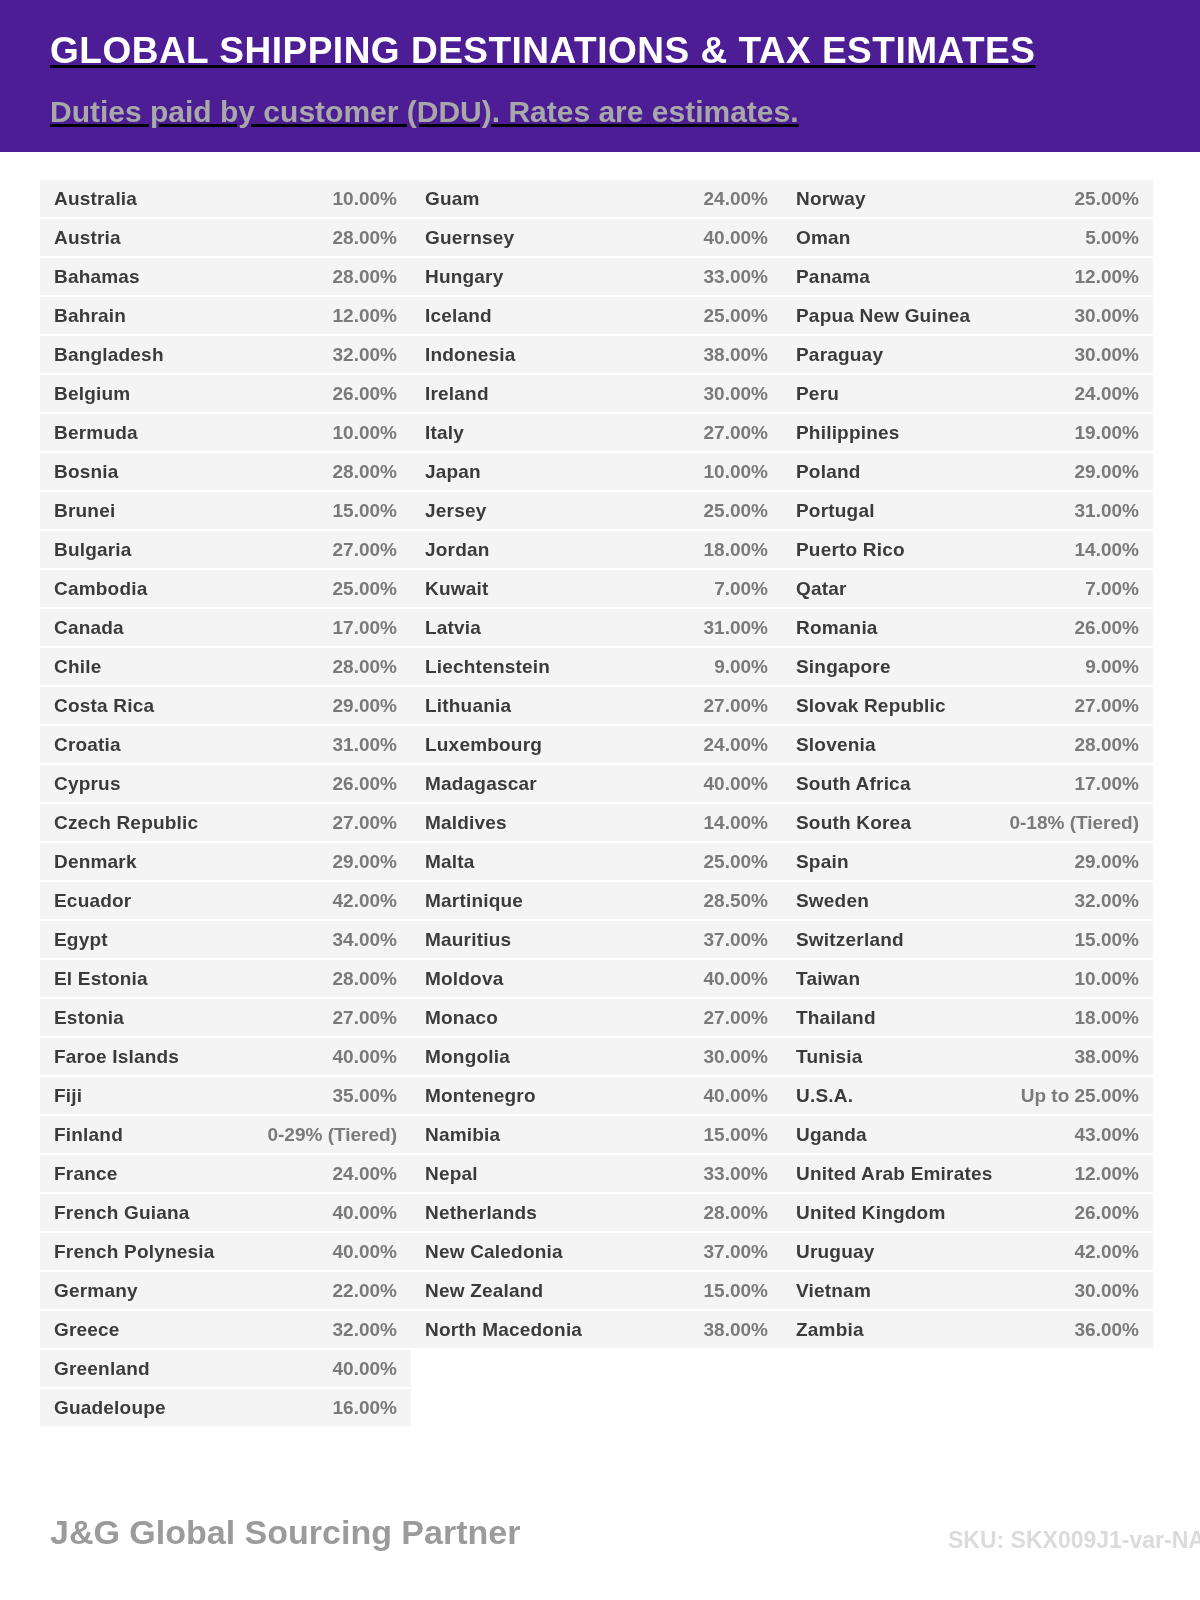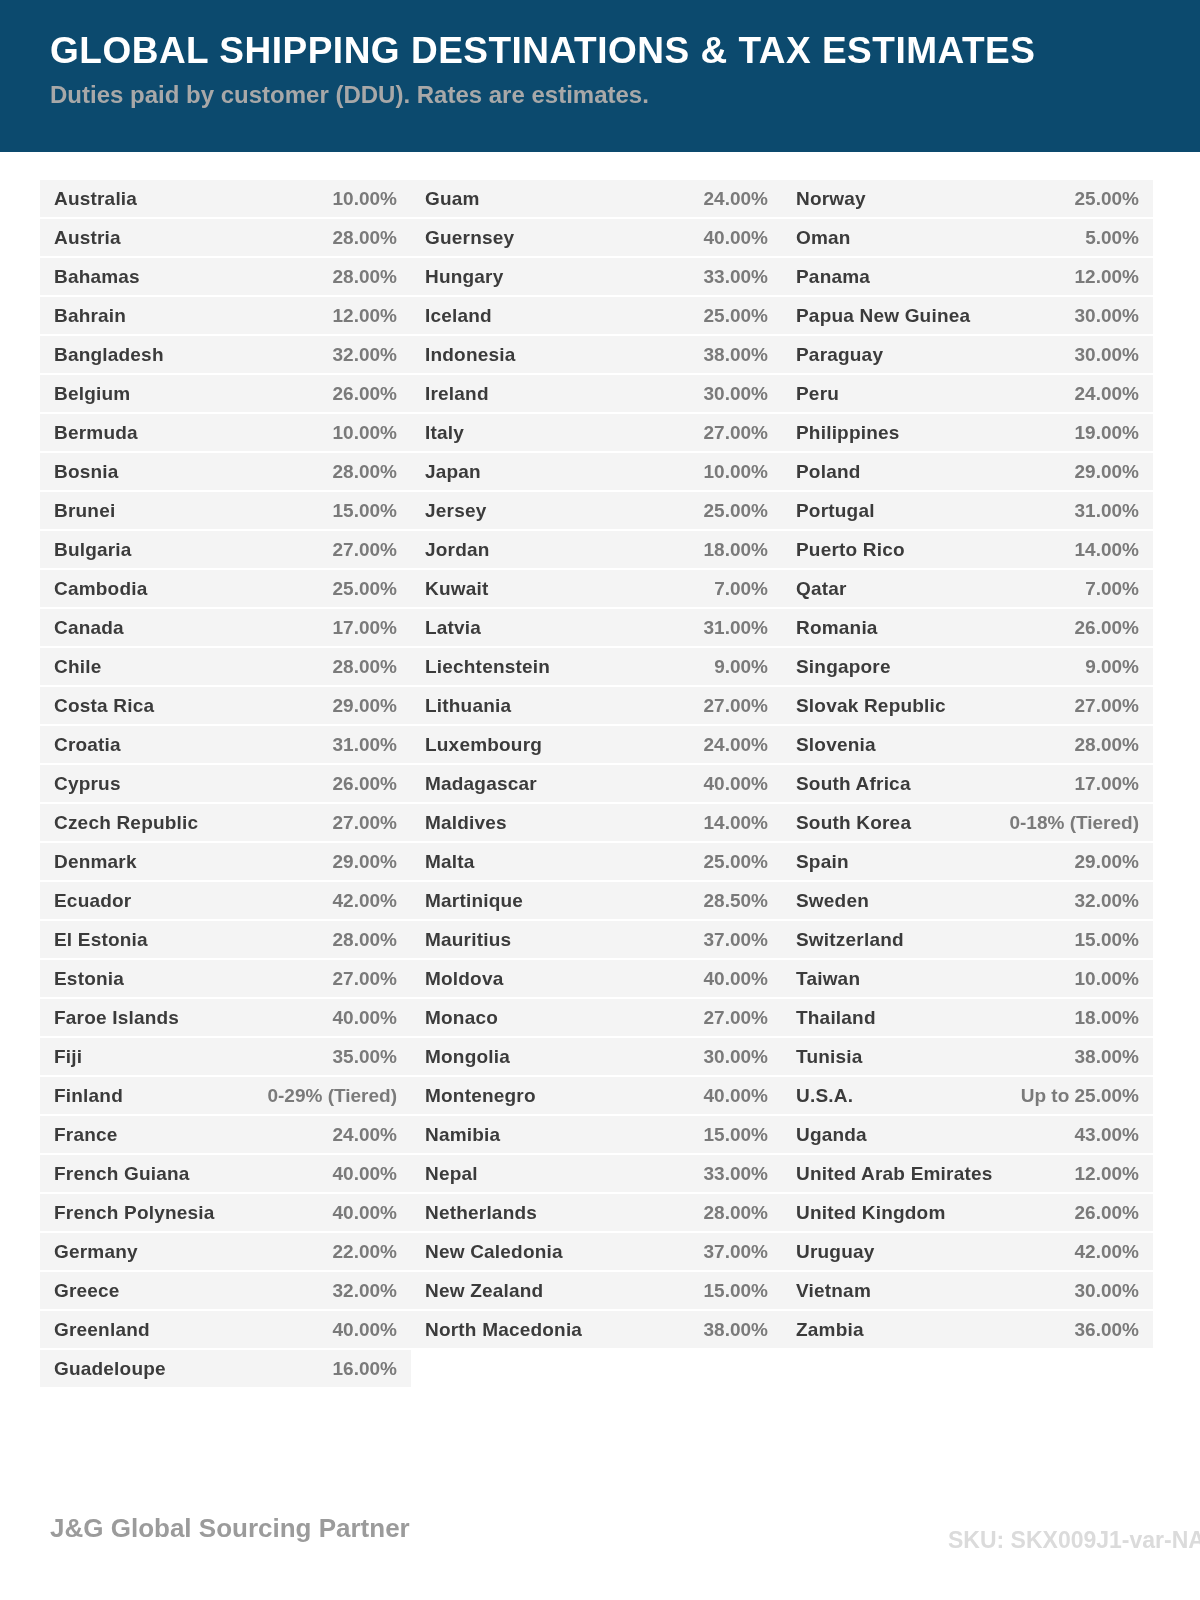--- a/index.html
+++ b/index.html
@@ -7,36 +7,37 @@
     width: 1200px; height: 1600px;
     background: #ffffff;
     font-family: "Liberation Sans", sans-serif;
     overflow: hidden;
   }
   .page { position: relative; width: 1200px; height: 1600px; background: #ffffff; }
 
   
   .hdr {
     position: absolute; top: 0; left: 0; right: 0; height: 152px;
-    background: #0c4a6e;
+    background: #4c1d95;
     box-sizing: border-box;
     padding: 30px 50px 0 50px;
+    text-decoration: underline;
   }
   .hdr h1 {
     margin: 0;
     color: #ffffff;
     font-size: 37px;
     font-weight: 700;
     letter-spacing: 0.5px;
     white-space: nowrap;
   }
   .hdr .sub {
-    margin: 9px 0 0 0;
+    margin: 23px 0 0 0;
     color: #a8a8a8;
-    font-size: 24px;
+    font-size: 30px;
     font-weight: 700;
   }
 
   
   .tbl {
     position: absolute; top: 180px; left: 40px; right: 47px;
     display: grid;
     grid-template-columns: repeat(3, 1fr);
     column-gap: 0;
     align-items: start;
@@ -64,21 +65,21 @@
     font-weight: 700;
     color: #7a7a7a;
     white-space: nowrap;
     margin-left: 10px;
   }
 
   
   .brand {
     position: absolute;
     left: 50px; top: 1513px;
-    font-size: 26px;
+    font-size: 34px;
     font-weight: 700;
     color: #9b9b9b;
     white-space: nowrap;
   }
   .sku {
     position: absolute;
     left: 948px; top: 1527px;
     font-size: 23px;
     font-weight: 700;
     color: #dbdbdb;
@@ -167,20 +168,24 @@
         </div>
         <div class="row">
           <span class="country">Denmark</span>
           <span class="rate">29.00%</span>
         </div>
         <div class="row">
           <span class="country">Ecuador</span>
           <span class="rate">42.00%</span>
         </div>
         <div class="row">
+          <span class="country">Egypt</span>
+          <span class="rate">34.00%</span>
+        </div>
+        <div class="row">
           <span class="country">El Estonia</span>
           <span class="rate">28.00%</span>
         </div>
         <div class="row">
           <span class="country">Estonia</span>
           <span class="rate">27.00%</span>
         </div>
         <div class="row">
           <span class="country">Faroe Islands</span>
           <span class="rate">40.00%</span>

